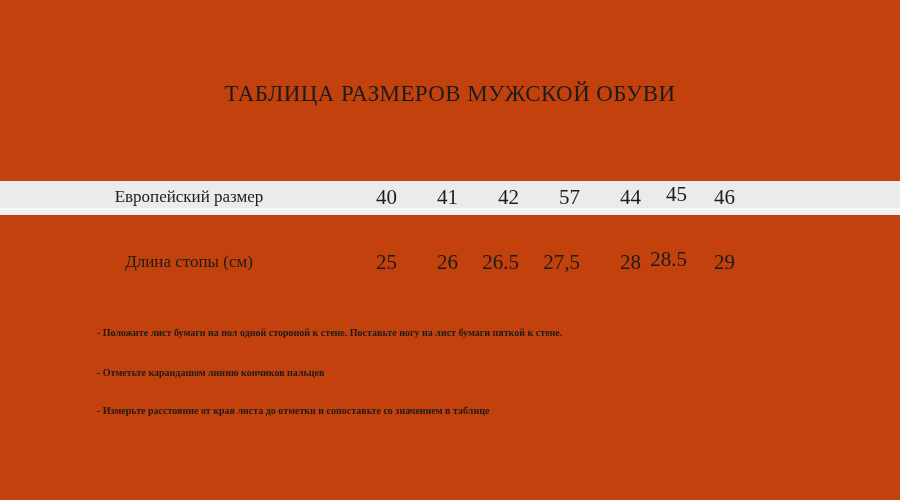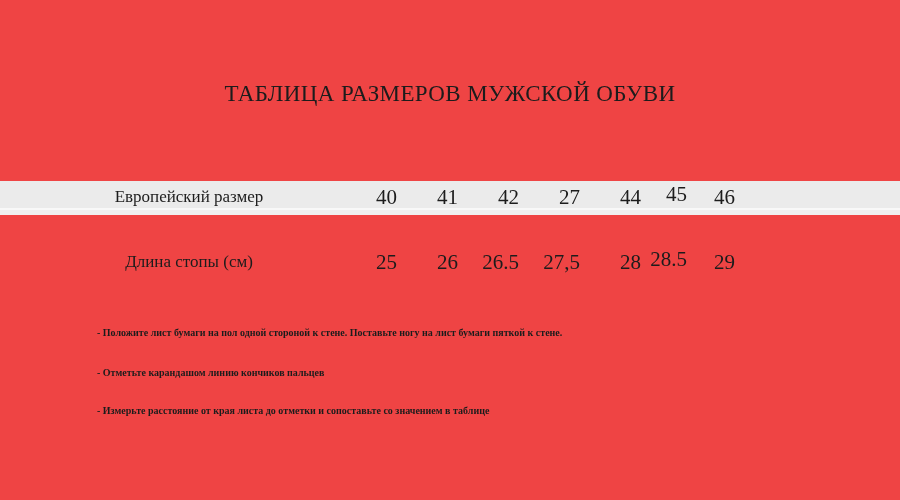--- a/index.html
+++ b/index.html
@@ -4,21 +4,21 @@
 <style>
   html, body {
     margin: 0;
     padding: 0;
     background: #ffffff;
   }
   .canvas {
     position: relative;
     width: 900px;
     height: 500px;
-    background: #ef4444;
+    background: #c2410c;
     overflow: hidden;
     font-family: "Liberation Serif", serif;
     color: #1c1c1c;
   }
   .page-title {
     position: absolute;
     top: 81px;
     left: 0;
     width: 900px;
     text-align: center;
@@ -84,21 +84,21 @@
 
   <div class="page-title">ТАБЛИЦА РАЗМЕРОВ МУЖСКОЙ ОБУВИ</div>
 
   <div class="header-band"></div>
 
   <div class="table-row row-sizes">
     <div class="cell-label">Европейский размер</div>
     <div class="cell-num c1">40</div>
     <div class="cell-num c2">41</div>
     <div class="cell-num c3">42</div>
-    <div class="cell-num c4">27</div>
+    <div class="cell-num c4">57</div>
     <div class="cell-num c5">44</div>
     <div class="cell-num c6">45</div>
     <div class="cell-num c7">46</div>
   </div>
 
   <div class="table-row row-length">
     <div class="cell-label">Длина стопы (см)</div>
     <div class="cell-num c1">25</div>
     <div class="cell-num c2">26</div>
     <div class="cell-num c3">26.5</div>

